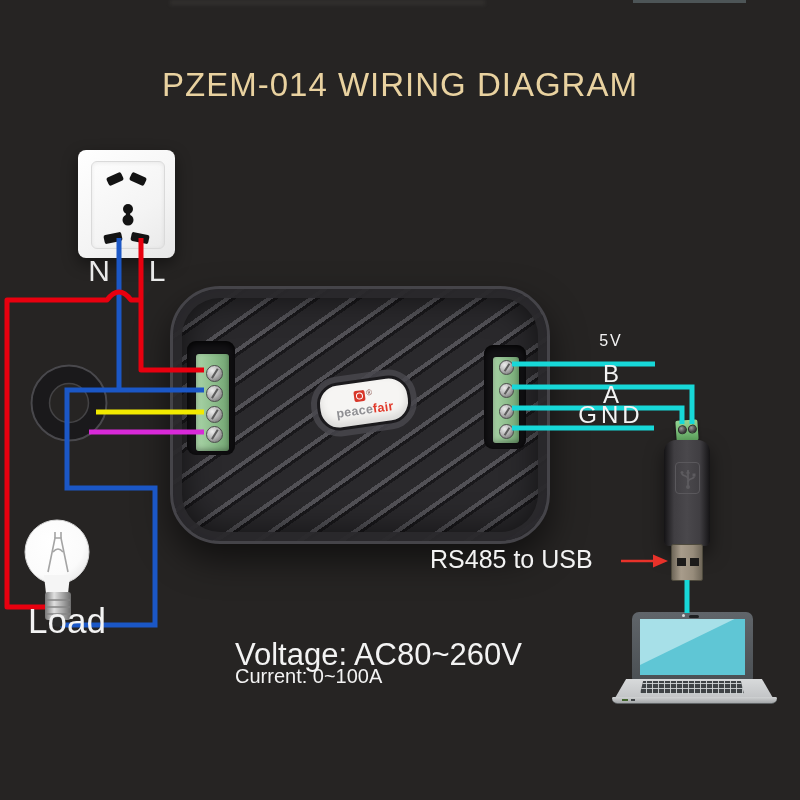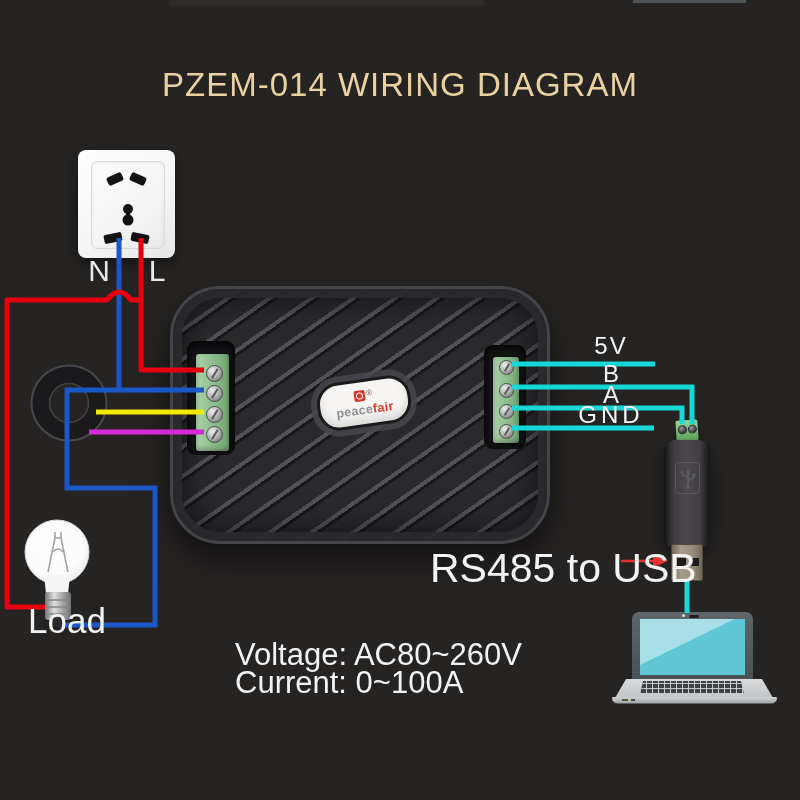--- a/index.html
+++ b/index.html
@@ -3,28 +3,28 @@
 <meta charset="utf-8">
 <style>
   html,body{margin:0;padding:0;background:#262423;}
   #stage{position:relative;width:800px;height:800px;background:#262423;overflow:hidden;
          font-family:"Liberation Sans",sans-serif;}
   
   .lbl{position:absolute;color:#f3f3f3;font-family:"Liberation Sans",sans-serif;line-height:1.15;z-index:6;white-space:nowrap;}
   .lbl-title{left:0;top:66px;width:800px;text-align:center;font-size:33px;letter-spacing:1px;color:#e9d2a0;}
   .lbl-n{left:82px;top:254px;width:34px;text-align:center;font-size:30px;color:#e9e9e9;}
   .lbl-l{left:142px;top:254px;width:30px;text-align:center;font-size:30px;color:#e9e9e9;}
-  .lbl-5v{left:578px;top:332px;width:66px;text-align:center;font-size:24px;letter-spacing:2px;}
+  .lbl-5v{left:578px;top:332px;width:66px;text-align:center;font-size:16px;letter-spacing:2px;}
   .lbl-b{left:578px;top:360px;width:66px;text-align:center;font-size:24px;}
   .lbl-a{left:578px;top:381px;width:66px;text-align:center;font-size:24px;}
   .lbl-gnd{left:566px;top:401px;width:90px;text-align:center;font-size:24px;letter-spacing:4px;}
-  .lbl-rs485{left:430px;top:545px;font-size:41px;}
+  .lbl-rs485{left:430px;top:545px;font-size:25px;}
   .lbl-load{left:28px;top:601px;font-size:35px;}
   .lbl-voltage{left:235px;top:637px;font-size:31px;}
-  .lbl-current{left:235px;top:665px;font-size:31px;}
+  .lbl-current{left:235px;top:665px;font-size:20px;}
   
   .socket{position:absolute;left:78px;top:150px;width:97px;height:108px;border-radius:8px;
           background:linear-gradient(145deg,#ffffff 0%,#f4f4f4 60%,#e7e7e7 100%);
           box-shadow:0 6px 16px rgba(0,0,0,.45);z-index:1;}
   .socket-plate{position:absolute;left:13px;top:11px;right:10px;bottom:9px;border:1.5px solid #dadada;
           border-radius:6px;box-shadow:inset 0 1px 4px rgba(0,0,0,.07);}
   .socket-slots{position:absolute;left:0;top:0;}
   
   .device{position:absolute;left:170px;top:286px;width:374px;height:252px;border-radius:50px;
           border:3px solid #454449;background-color:#2a292c;

